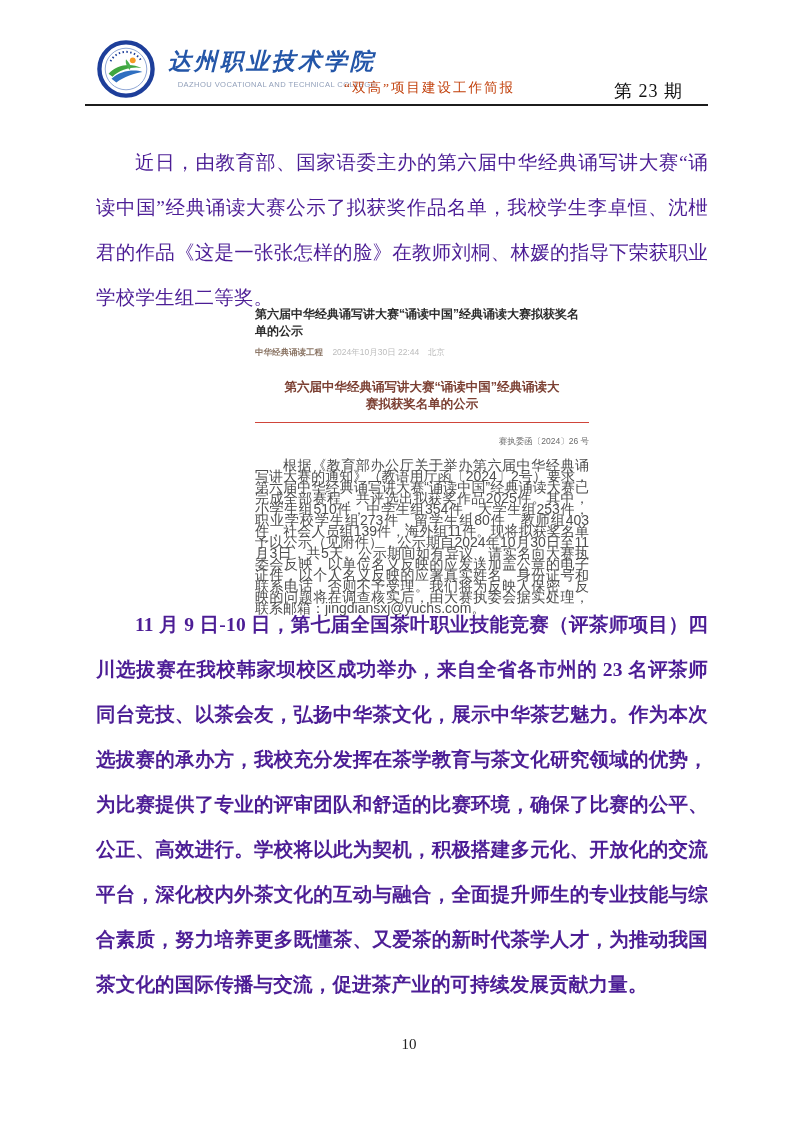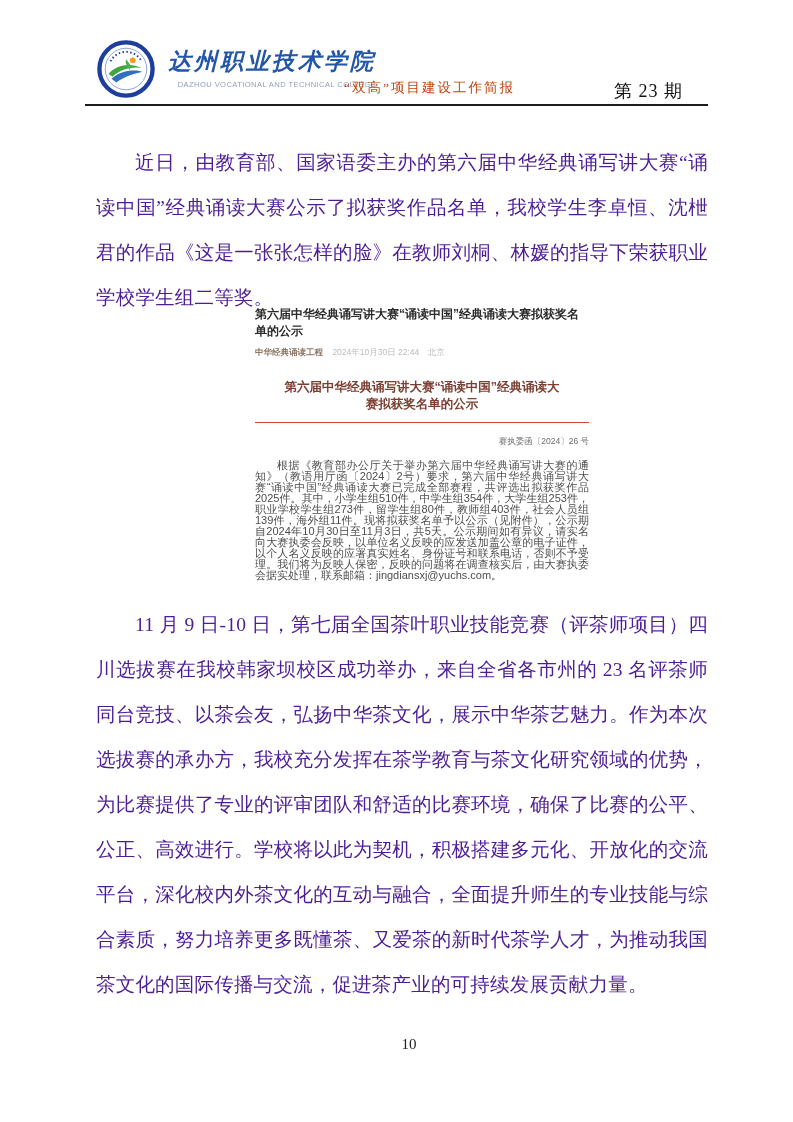--- a/index.html
+++ b/index.html
@@ -60,21 +60,21 @@
     left: 96px;
     width: 612px;
     font-size: 19.5px;
     line-height: 45px;
     color: #4c1d95;
     text-align: justify;
     text-indent: 2em;
     letter-spacing: 0.2px;
   }
   .para-1 { top: 140px; }
-  .para-2 { top: 602px; }
+  .para-2 { top: 602px; font-weight: bold; }
 
   
   .shot {
     position: absolute;
     left: 255px; top: 306px;
     width: 334px;
     font-family: "Liberation Sans", "DejaVu Sans", sans-serif;
     background: #fff;
   }
   .shot-headline {
@@ -108,21 +108,21 @@
     background: #d0453a;
   }
   .doc-number {
     margin-top: 13px;
     font-size: 8.5px;
     color: #6b6b6b;
     text-align: right;
   }
   .doc-body {
     margin-top: 12px;
-    font-size: 11px;
+    font-size: 14px;
     line-height: 11px;
     color: #4d4d4d;
     text-align: justify;
     text-indent: 2em;
   }
 
   
   .page-number {
     position: absolute;
     left: 0; top: 1036px;

